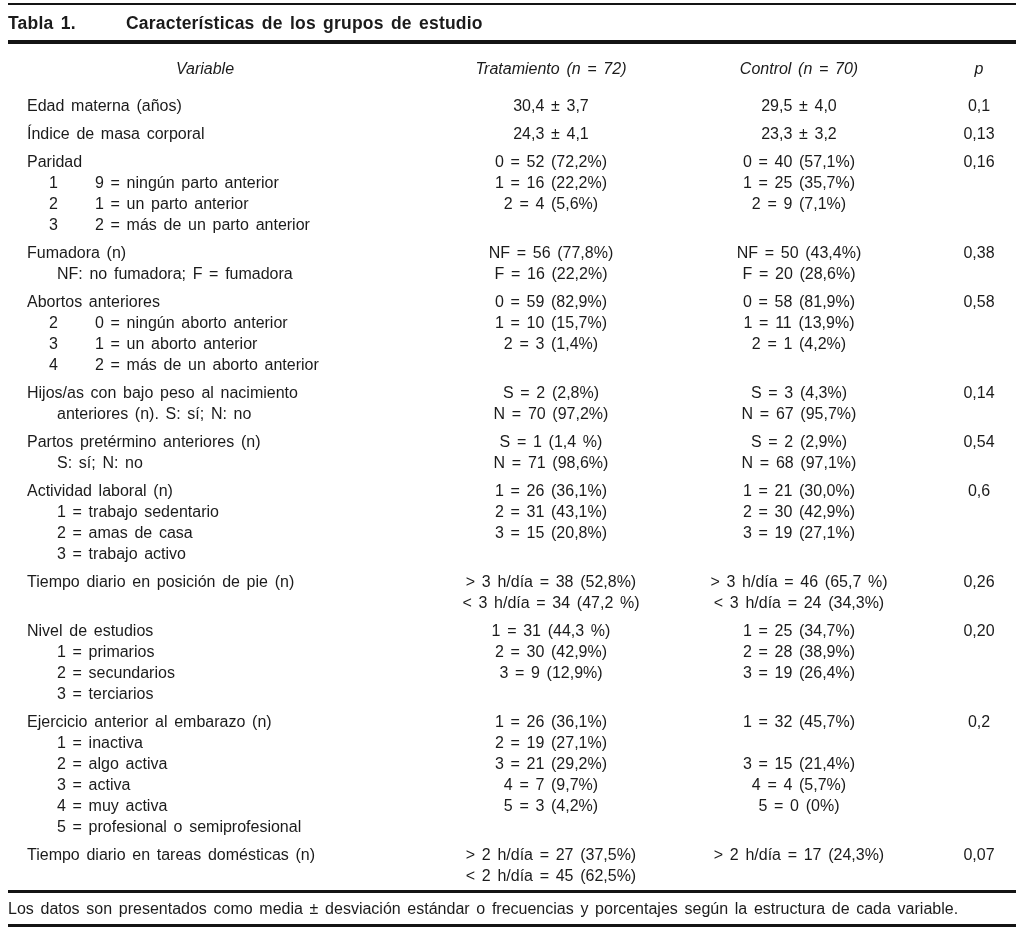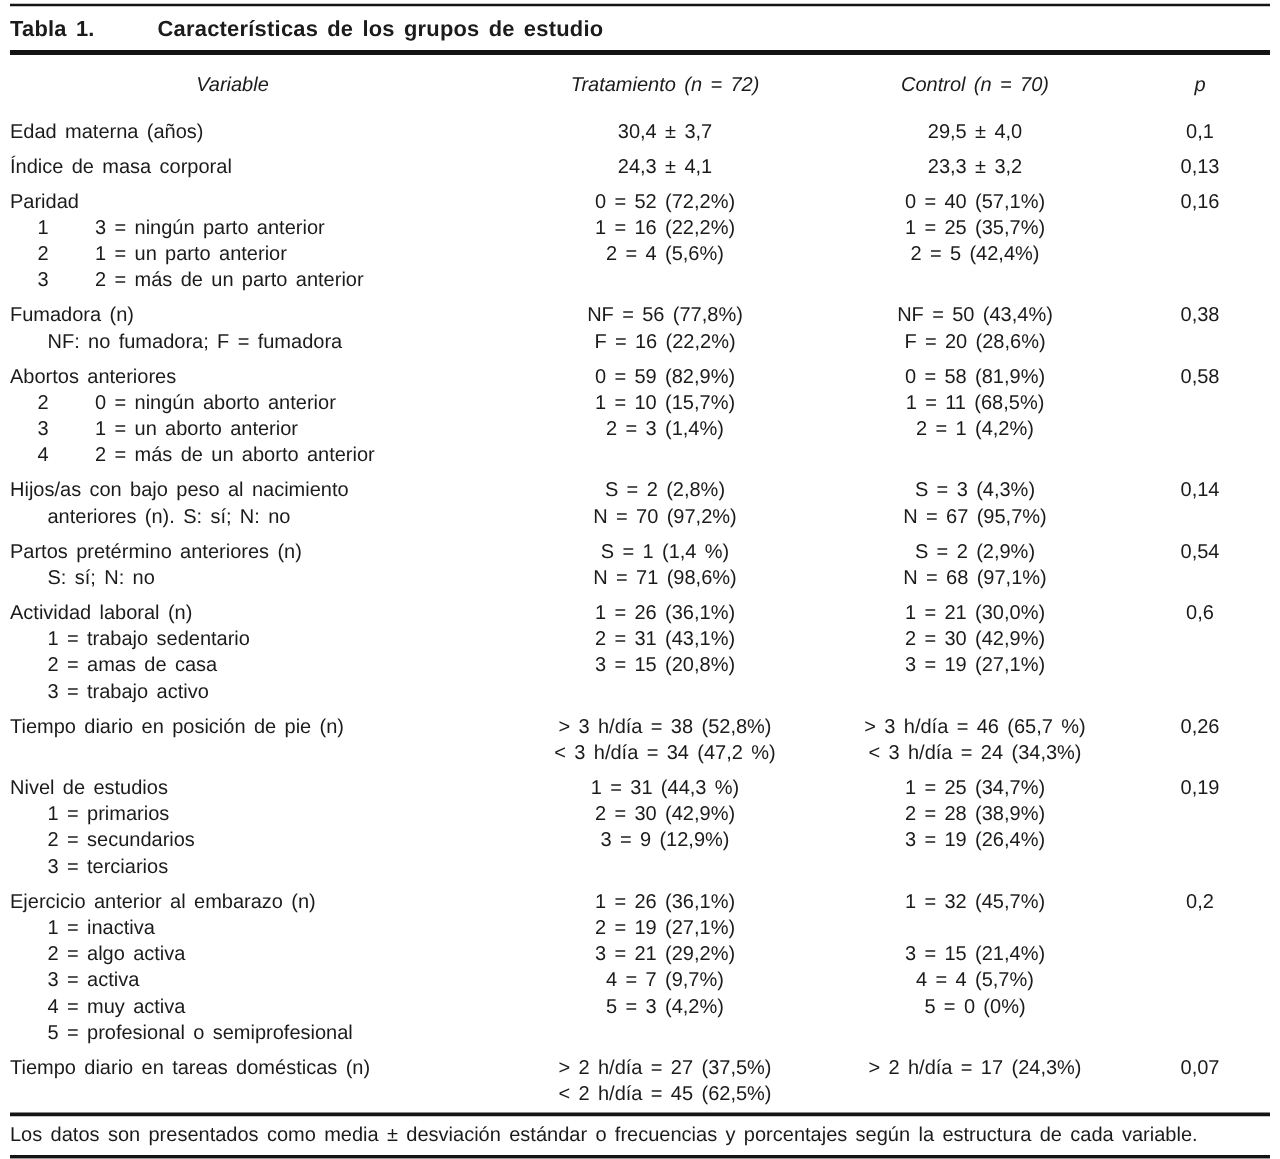--- a/index.html
+++ b/index.html
@@ -25,20 +25,21 @@
     display:flex; align-items:baseline;
     padding:8px 0 7px;
     font-weight:bold; font-size:17.5px; line-height:20px;
     letter-spacing:0.2px;
   }
   .title-label { width:118px; flex:0 0 auto; }
 
   .grid4 {
     display:grid;
     grid-template-columns:416px 216px 280px 80px;
+    margin-left:19px;
   }
   .header-row {
     padding-top:14px;
     font-style:italic; font-size:16px; line-height:21px;
   }
   .header-row .h { text-align:center; }
   .h-var { padding-right:60px; }
 
   .tbody { padding-top:16px; }
   .group { margin-top:7px; }
@@ -94,29 +95,29 @@
         </div>
       </div>
       <div class="group">
         <div class="grid4 row">
           <div class="cell var"><span>Paridad</span></div>
           <div class="cell c">0 = 52 (72,2%)</div>
           <div class="cell c">0 = 40 (57,1%)</div>
           <div class="cell c">0,16</div>
         </div>
         <div class="grid4 row">
-          <div class="cell var numbered"><span class="rownum">1</span><span>3 = ningún parto anterior</span></div>
+          <div class="cell var numbered"><span class="rownum">1</span><span>9 = ningún parto anterior</span></div>
           <div class="cell c">1 = 16 (22,2%)</div>
           <div class="cell c">1 = 25 (35,7%)</div>
           <div class="cell c"></div>
         </div>
         <div class="grid4 row">
           <div class="cell var numbered"><span class="rownum">2</span><span>1 = un parto anterior</span></div>
           <div class="cell c">2 = 4 (5,6%)</div>
-          <div class="cell c">2 = 5 (42,4%)</div>
+          <div class="cell c">2 = 9 (7,1%)</div>
           <div class="cell c"></div>
         </div>
         <div class="grid4 row">
           <div class="cell var numbered"><span class="rownum">3</span><span>2 = más de un parto anterior</span></div>
           <div class="cell c"></div>
           <div class="cell c"></div>
           <div class="cell c"></div>
         </div>
       </div>
       <div class="group">
@@ -136,21 +137,21 @@
       <div class="group">
         <div class="grid4 row">
           <div class="cell var"><span>Abortos anteriores</span></div>
           <div class="cell c">0 = 59 (82,9%)</div>
           <div class="cell c">0 = 58 (81,9%)</div>
           <div class="cell c">0,58</div>
         </div>
         <div class="grid4 row">
           <div class="cell var numbered"><span class="rownum">2</span><span>0 = ningún aborto anterior</span></div>
           <div class="cell c">1 = 10 (15,7%)</div>
-          <div class="cell c">1 = 11 (68,5%)</div>
+          <div class="cell c">1 = 11 (13,9%)</div>
           <div class="cell c"></div>
         </div>
         <div class="grid4 row">
           <div class="cell var numbered"><span class="rownum">3</span><span>1 = un aborto anterior</span></div>
           <div class="cell c">2 = 3 (1,4%)</div>
           <div class="cell c">2 = 1 (4,2%)</div>
           <div class="cell c"></div>
         </div>
         <div class="grid4 row">
           <div class="cell var numbered"><span class="rownum">4</span><span>2 = más de un aborto anterior</span></div>
@@ -225,21 +226,21 @@
           <div class="cell c">&lt; 3 h/día = 34 (47,2 %)</div>
           <div class="cell c">&lt; 3 h/día = 24 (34,3%)</div>
           <div class="cell c"></div>
         </div>
       </div>
       <div class="group">
         <div class="grid4 row">
           <div class="cell var"><span>Nivel de estudios</span></div>
           <div class="cell c">1 = 31 (44,3 %)</div>
           <div class="cell c">1 = 25 (34,7%)</div>
-          <div class="cell c">0,19</div>
+          <div class="cell c">0,20</div>
         </div>
         <div class="grid4 row">
           <div class="cell var sub"><span>1 = primarios</span></div>
           <div class="cell c">2 = 30 (42,9%)</div>
           <div class="cell c">2 = 28 (38,9%)</div>
           <div class="cell c"></div>
         </div>
         <div class="grid4 row">
           <div class="cell var sub"><span>2 = secundarios</span></div>
           <div class="cell c">3 = 9 (12,9%)</div>

